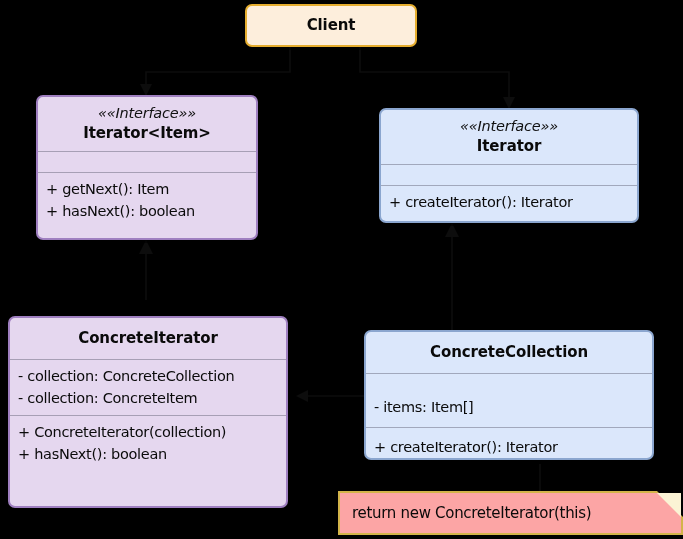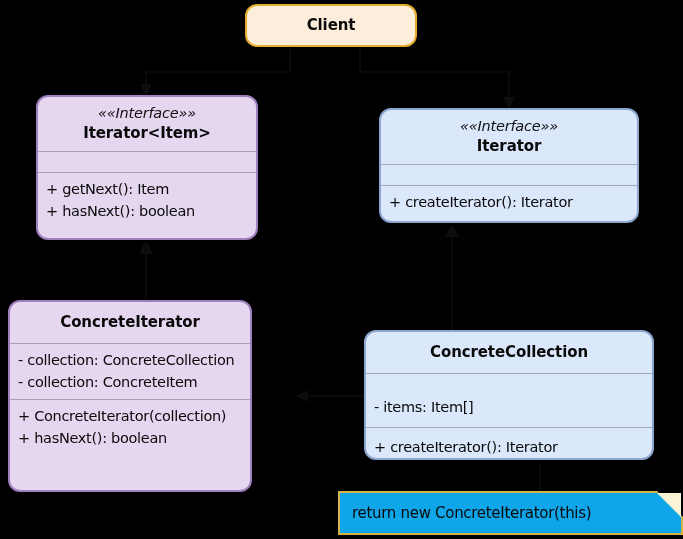--- a/index.html
+++ b/index.html
@@ -20,21 +20,21 @@
     position: absolute;
     left: 0; top: 0;
     width: 683px;
     height: 539px;
   }
 
   
   .uml-box {
     position: absolute;
     box-sizing: border-box;
-    border-radius: 12px;
+    border-radius: 7px;
     border-width: 2px;
     border-style: solid;
     overflow: hidden;
     box-shadow: 3px 3px 0 rgba(0,0,0,0.55);
   }
   .uml-box .compartment {
     box-sizing: border-box;
     padding: 5px 8px 6px 8px;
   }
   .uml-box .compartment + .compartment {
@@ -85,21 +85,21 @@
   }
   .cream {
     background: #fdeedc;
     border-color: #e5ad2e;
   }
 
   
   .uml-note {
     position: absolute;
     box-sizing: border-box;
-    background: #0ea5e9;
+    background: #fca5a5;
     border: 2px solid #d3b44a;
     box-shadow: 3px 3px 0 rgba(0,0,0,0.55);
     display: flex;
     align-items: center;
     padding-left: 12px;
   }
   .uml-note .note-text {
     font-size: 15px;
     color: #0a0a0a;
     white-space: pre;
@@ -208,21 +208,21 @@
     <div class="compartment title">
       <span class="stereotype">««Interface»»</span>
       <span class="classname">Iterator</span>
     </div>
     <div class="compartment empty-compartment"></div>
     <div class="compartment">
       <span class="member">+ createIterator(): Iterator</span>
     </div>
   </div>
 
-  <div class="uml-box purple" style="left:8px; top:300px; width:244px; height:192px;">
+  <div class="uml-box purple" style="left:8px; top:316px; width:280px; height:192px;">
     <div class="compartment title" style="padding-top:10px; padding-bottom:11px;">
       <span class="classname">ConcreteIterator</span>
     </div>
     <div class="compartment">
       <span class="member">- collection: ConcreteCollection</span>
       <span class="member">- collection: ConcreteItem</span>
     </div>
     <div class="compartment">
       <span class="member">+ ConcreteIterator(collection)</span>
       <span class="member">+ hasNext(): boolean</span>

